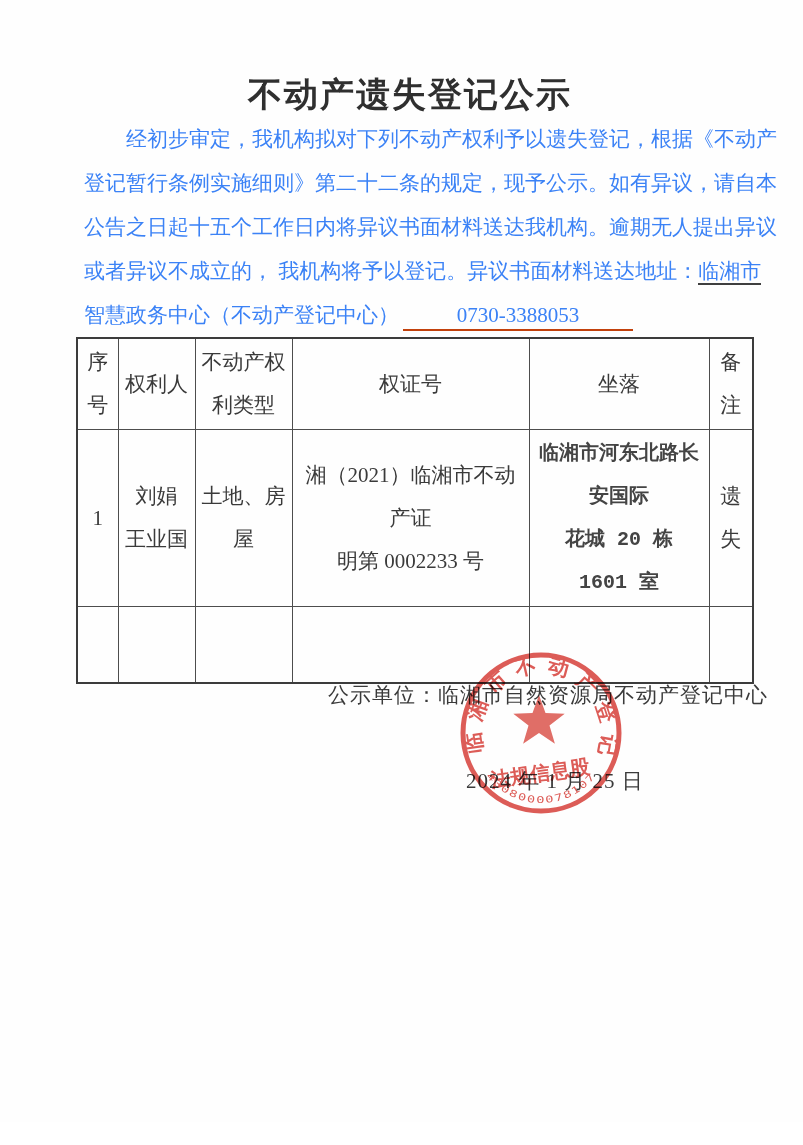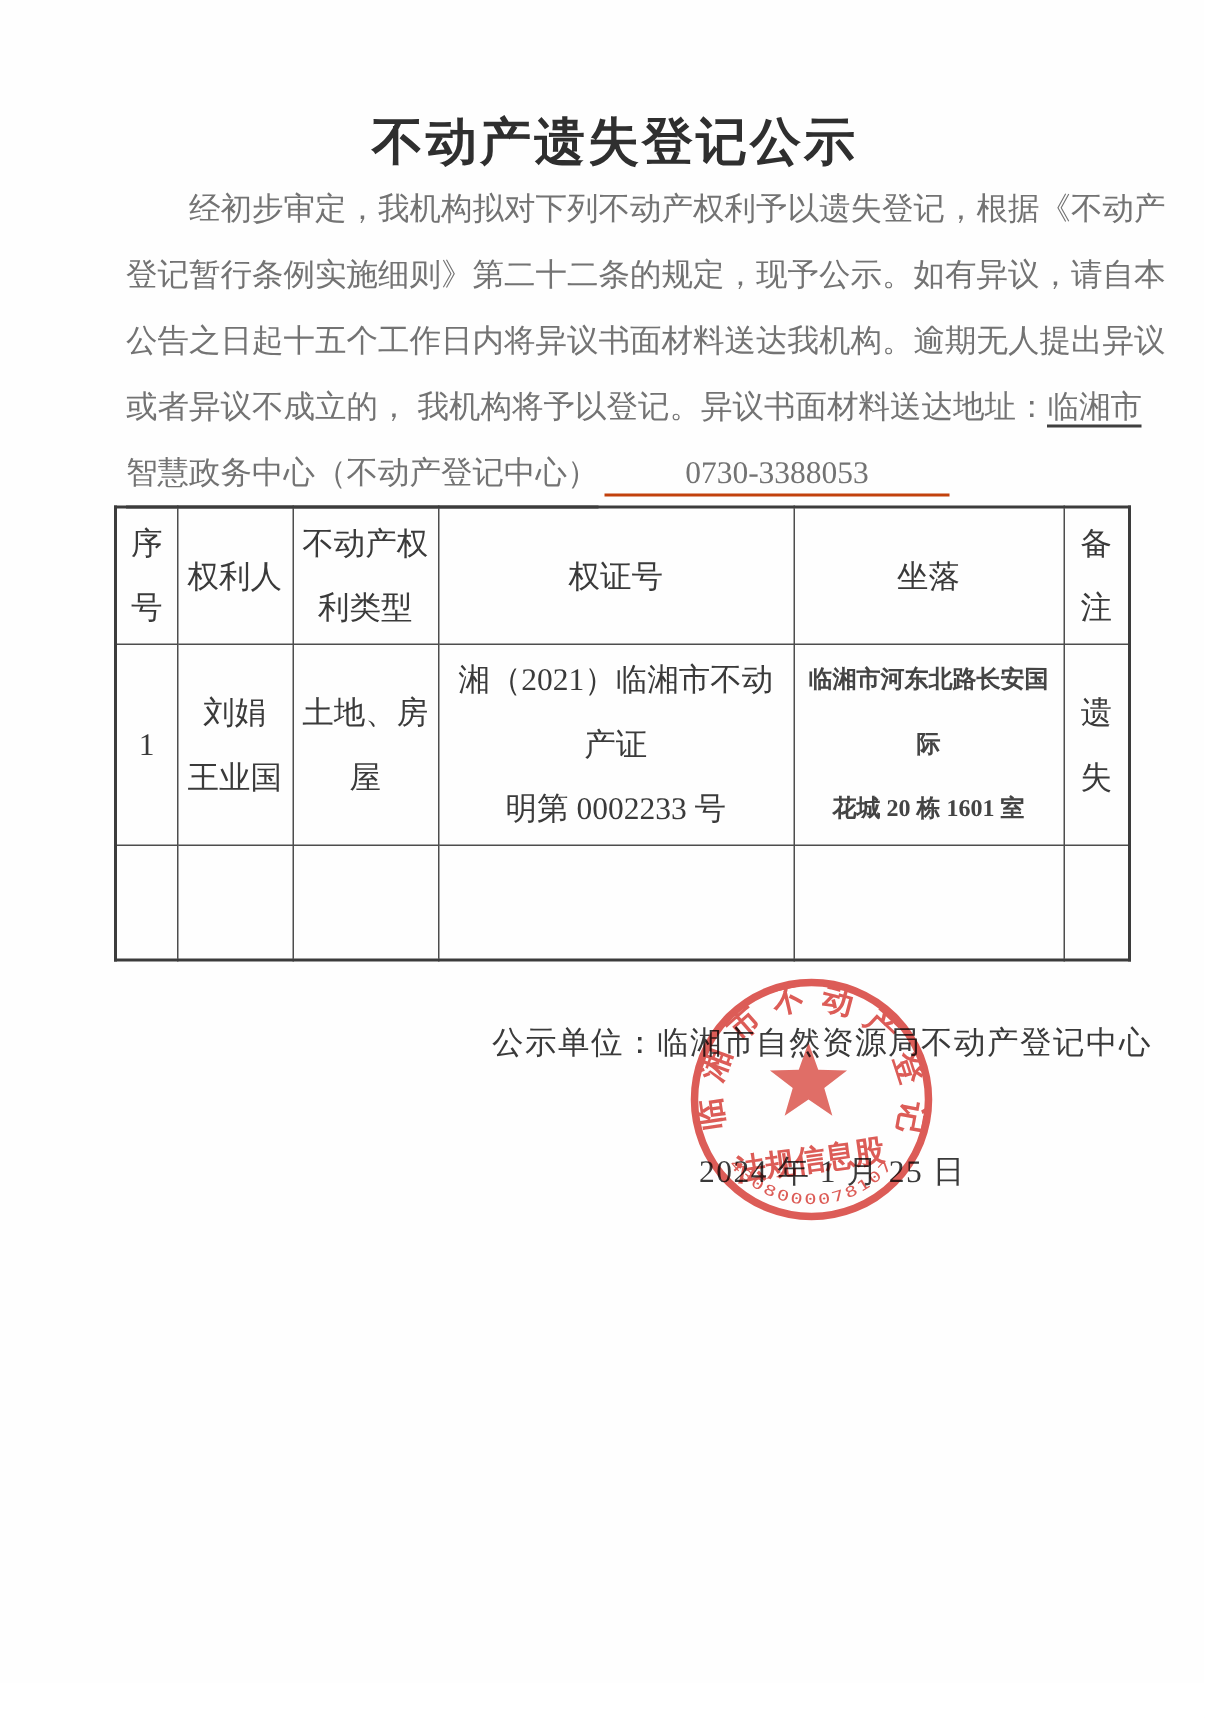--- a/index.html
+++ b/index.html
@@ -12,21 +12,21 @@
     overflow:hidden;
   }
   .doc-title{
     position:absolute;left:0;top:72px;width:820px;
     text-align:center;
     font-size:34px;font-weight:bold;letter-spacing:2px;
     color:#2f2f2f;
   }
   .notice{
     position:absolute;left:84px;top:117px;width:668px;
-    font-size:21px;color:#737373;
+    font-size:21px;color:#3b82f6;
   }
   .notice .line{height:44px;line-height:44px;white-space:nowrap;}
   .notice .line.indent{padding-left:42px;}
   .u{border-bottom:2px solid #3f3f3f;}
   .contact-line{display:flex;align-items:baseline;}
   .contact-label{margin-left:6px;}
   .u-fill{
     display:inline-block;width:230px;margin-left:4px;
     line-height:27px;text-align:center;
     border-bottom:2px solid #c2410c;
@@ -43,22 +43,22 @@
     overflow:hidden;
   }
   table.registry{border:2px solid #3c3c3c;}
   tr.header-row{height:88px;}
   tr.data-row{height:87px;}
   tr.empty-row{height:76px;}
   td.pre{white-space:pre-line;}
   td.cert-cell{text-align:left;padding-left:10px;white-space:pre-line;}
   td.loc-cell{
     text-align:left;padding-left:8px;white-space:pre-line;
-    font-family:Liberation Serif, serif;
-    font-weight:700;font-size:16px;line-height:30px;color:#444;
+    font-family:Liberation Mono, monospace;
+    font-weight:700;font-size:20px;line-height:30px;color:#444;
   }
   .footer-unit{
     position:absolute;left:328px;top:680px;
     font-size:21px;line-height:30px;color:#3a3a3a;letter-spacing:1px;
   }
   .footer-date{
     position:absolute;left:466px;top:729px;
     font-size:21px;line-height:30px;color:#3a3a3a;letter-spacing:1px;margin-top:37px;
   }
   .stamp{

